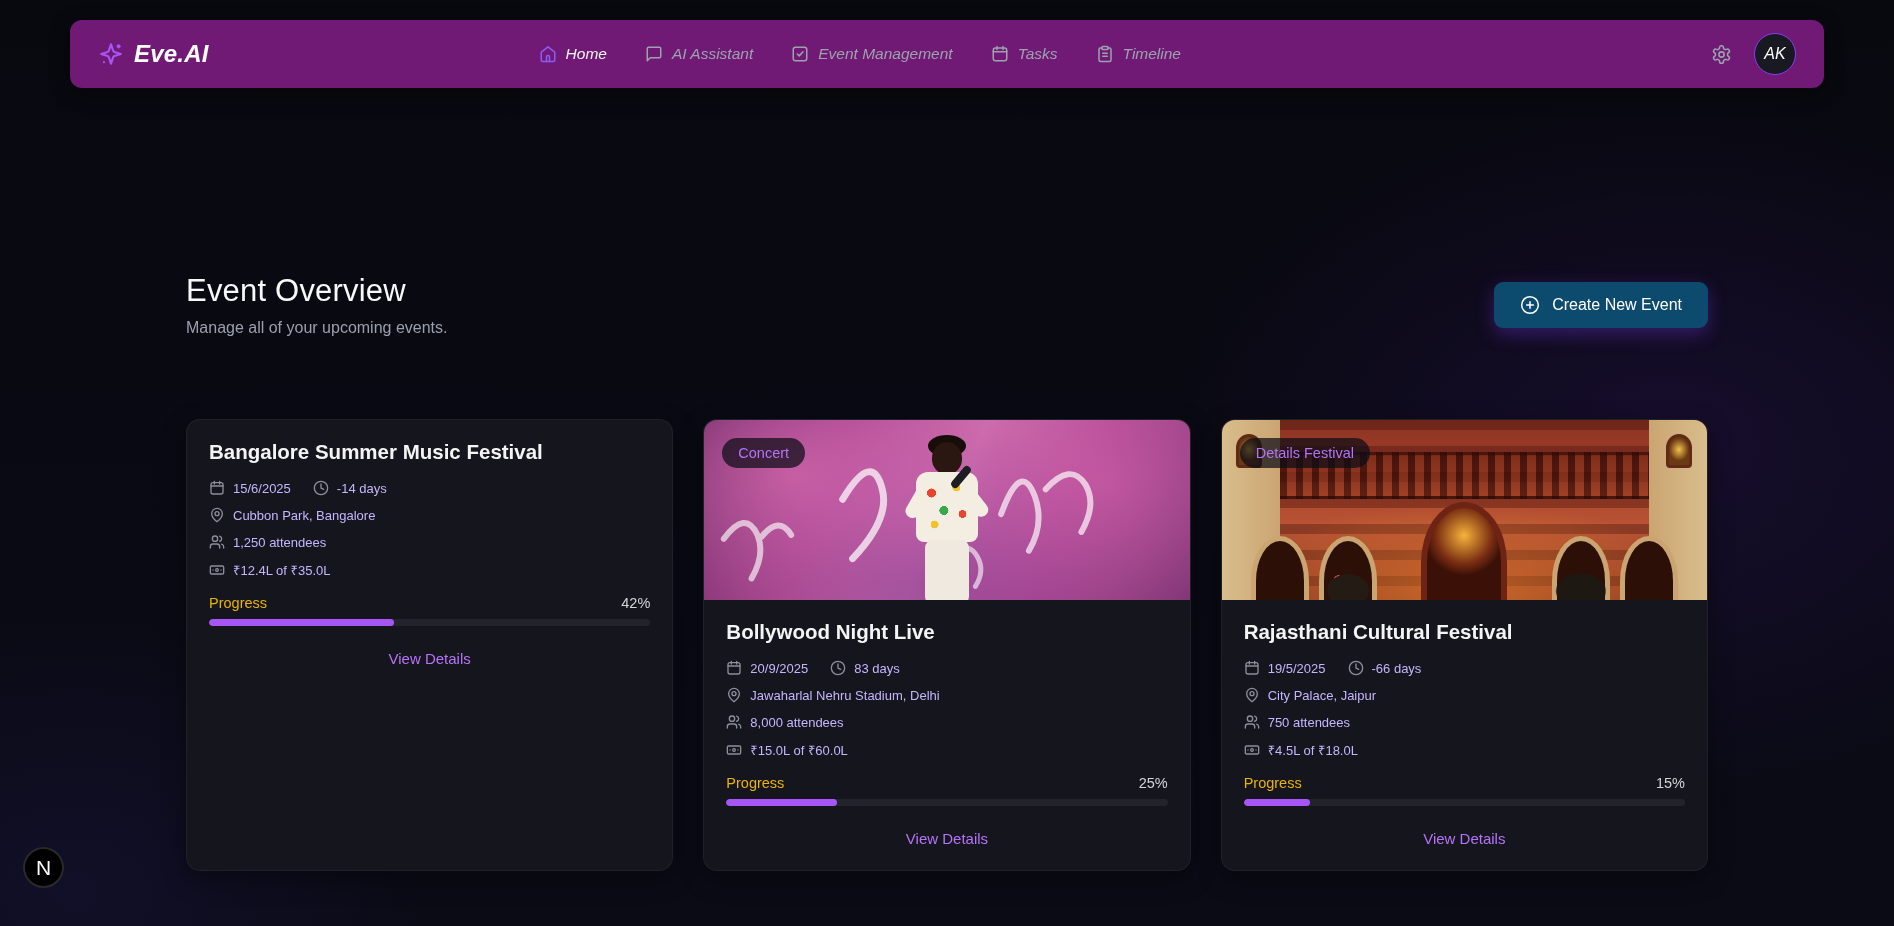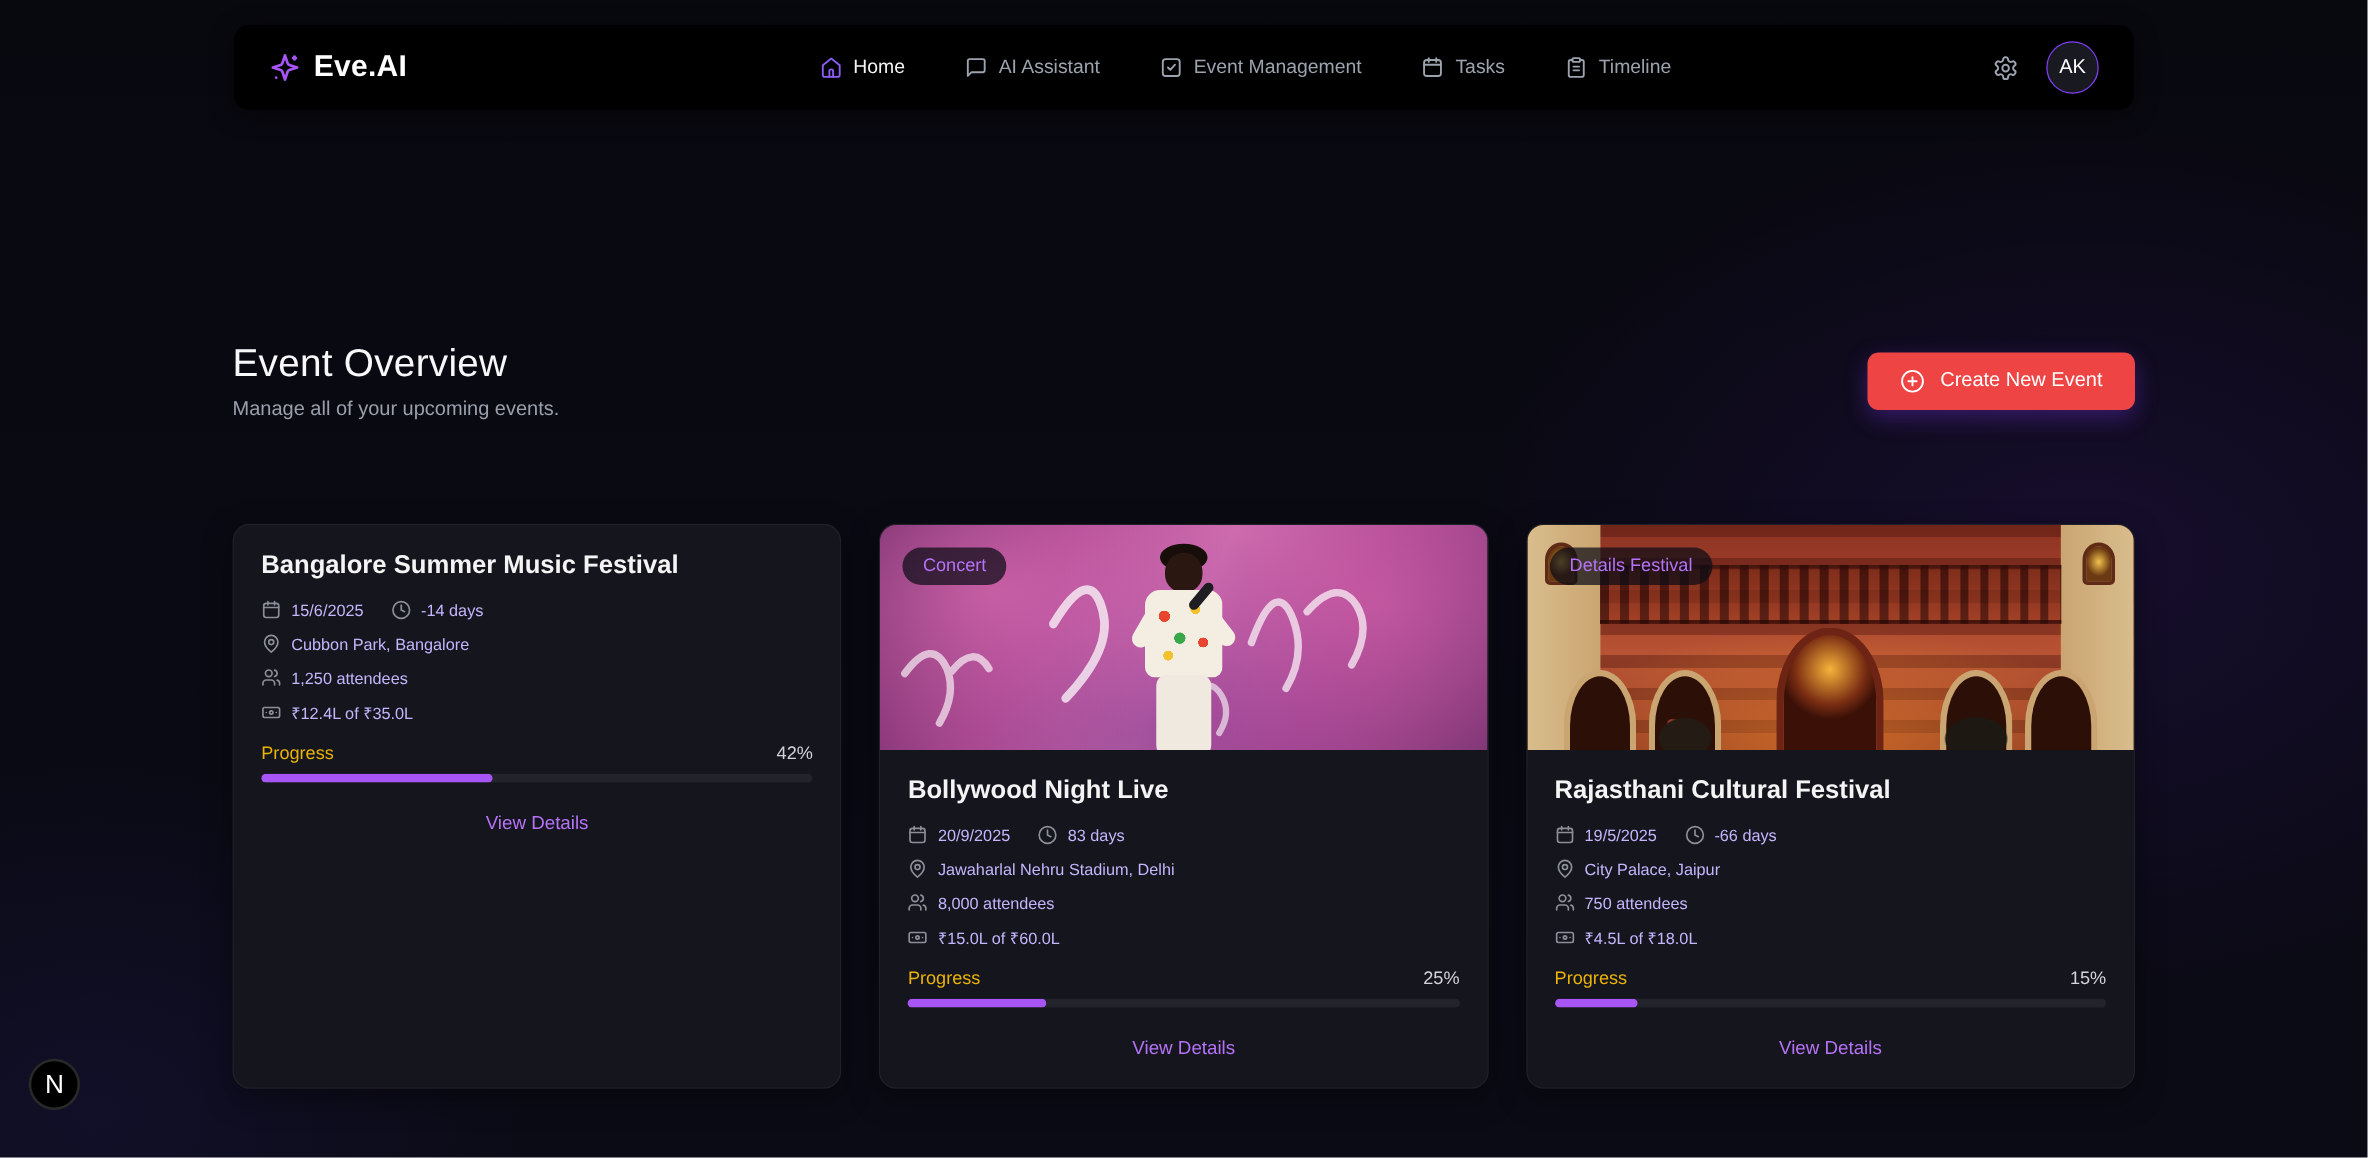--- a/index.html
+++ b/index.html
@@ -10,52 +10,53 @@
       radial-gradient(700px 500px at 88% 48%, rgba(91,33,182,0.16), transparent 70%),
       radial-gradient(500px 400px at 4% 96%, rgba(67,56,202,0.10), transparent 70%),
       linear-gradient(180deg, #08080f 0%, #0a0a14 60%, #0b0b16 100%);
     color:#e5e7eb;
     position:relative;
   }
   svg { display:block; }
 
   
   .nav {
-    width:1520px; margin:20px auto 0 auto; height:68px;
-    background:#000000;
+    width:1754px; margin:20px auto 0 auto; height:68px;
+    background:#701a75;
     border-radius:12px;
     display:flex; align-items:center;
     padding:0 28px;
     box-shadow:0 4px 20px rgba(0,0,0,0.45);
+    font-style:italic;
   }
   .brand { display:flex; align-items:center; gap:10px; }
   .brand .logo { color:#a855f7; }
   .brand .name { font-size:24px; font-weight:700; color:#ffffff; letter-spacing:0.2px; }
-  .nav-items { display:flex; align-items:flex-start; gap:48px; margin-left:330px; }
+  .nav-items { display:flex; align-items:flex-start; gap:38px; margin-left:330px; }
   .nav-item { display:flex; align-items:center; gap:9px; font-size:15.5px; color:#9ca3af; cursor:pointer; }
   .nav-item .nicon { color:#9ca3af; }
   .nav-item.active { color:#f4f4f5; }
   .nav-item.active .nicon { color:#8b5cf6; }
   .nav-right { margin-left:auto; display:flex; align-items:center; gap:22px; }
   .gear { color:#9ca3af; cursor:pointer; }
   .avatar {
     width:42px; height:42px; border-radius:50%;
     background:#191922; border:1.5px solid #7e3ff2;
     display:flex; align-items:center; justify-content:center;
     color:#ffffff; font-size:16px; cursor:pointer;
   }
 
   
   .main { width:1522px; margin:0 auto; }
   .page-header { margin-top:185px; display:flex; align-items:center; justify-content:space-between; }
   .page-title { font-size:31px; font-weight:500; color:#f8f8fa; letter-spacing:0.2px; }
   .page-subtitle { margin-top:10px; font-size:16px; color:#9aa0ab; }
   .create-btn {
     display:flex; align-items:center; gap:12px;
-    background:#ef4444; color:#ffffff;
+    background:#0c4a6e; color:#ffffff;
     border:none; border-radius:9px;
     padding:13px 26px; font-size:16px;
     font-family:"Liberation Sans", sans-serif;
     cursor:pointer;
     box-shadow:0 6px 18px rgba(124,58,237,0.35);
   }
 
   
   .cards { margin-top:82px; display:grid; grid-template-columns:repeat(3, 1fr); gap:30px; }
   .card {

